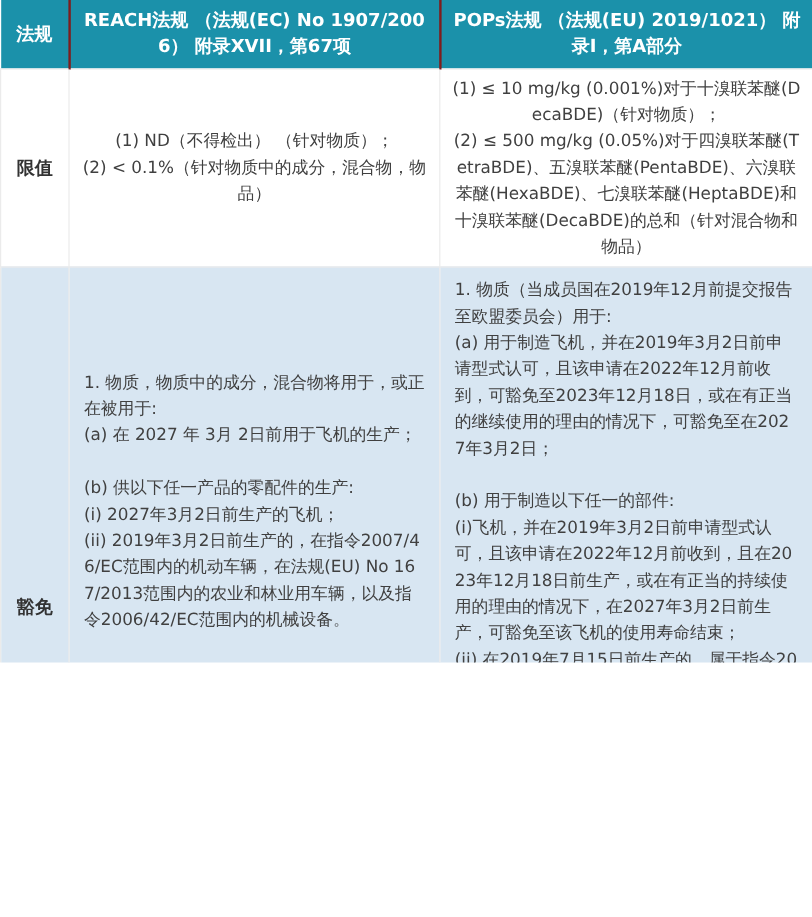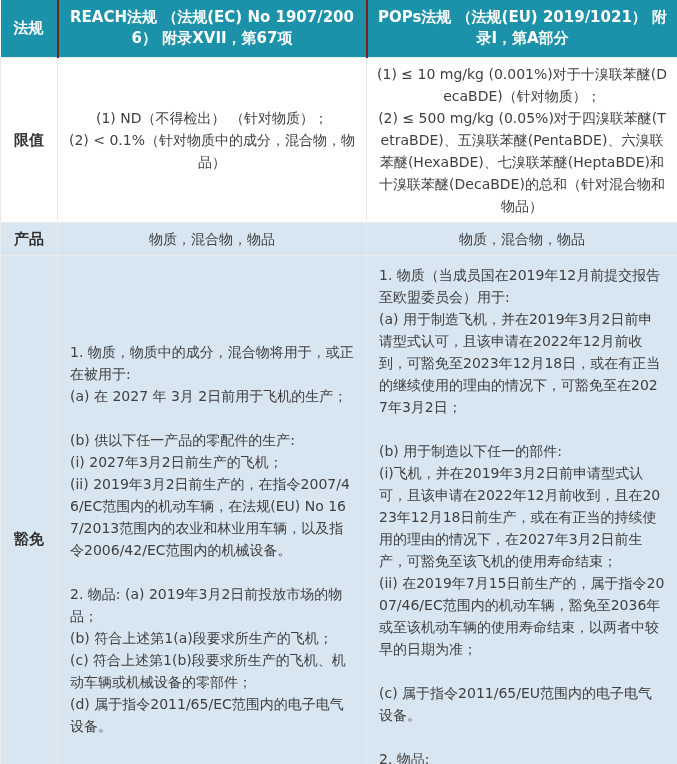--- a/index.html
+++ b/index.html
@@ -3,21 +3,21 @@
 <meta charset="utf-8">
 <style>
   html, body {
     margin: 0;
     padding: 0;
     background: #ffffff;
     font-family: "DejaVu Sans", "Liberation Sans", sans-serif;
   }
   .page {
     width: 677px;
-    height: 764px;
+    height: 552px;
     overflow: hidden;
     background: #ffffff;
   }
   table.reg-table {
     width: 677px;
     height: 764px;
     border-collapse: collapse;
     table-layout: fixed;
     background: #ffffff;
   }
@@ -93,25 +93,20 @@
       </tr>
     </thead>
     <tbody>
       <tr class="row-limit">
         <th class="row-label">限值</th>
         <td>(1) ND（不得检出） （针对物质）；
 (2) &lt; 0.1%（针对物质中的成分，混合物，物品）</td>
         <td>(1) ≤ 10 mg/kg (0.001%)对于十溴联苯醚(DecaBDE)（针对物质）；
 (2) ≤ 500 mg/kg (0.05%)对于四溴联苯醚(TetraBDE)、五溴联苯醚(PentaBDE)、六溴联苯醚(HexaBDE)、七溴联苯醚(HeptaBDE)和十溴联苯醚(DecaBDE)的总和（针对混合物和物品）</td>
       </tr>
-      <tr class="row-product row-alt">
-        <th class="row-label">产品</th>
-        <td>物质，混合物，物品</td>
-        <td>物质，混合物，物品</td>
-      </tr>
       <tr class="row-exempt row-alt">
         <th class="row-label">豁免</th>
         <td>1. 物质，物质中的成分，混合物将用于，或正在被用于:
 (a) 在 2027 年 3月 2日前用于飞机的生产；
 
 (b) 供以下任一产品的零配件的生产:
 (i) 2027年3月2日前生产的飞机；
 (ii) 2019年3月2日前生产的，在指令2007/46/EC范围内的机动车辆，在法规(EU) No 167/2013范围内的农业和林业用车辆，以及指令2006/42/EC范围内的机械设备。
 
 2. 物品: (a) 2019年3月2日前投放市场的物品；

